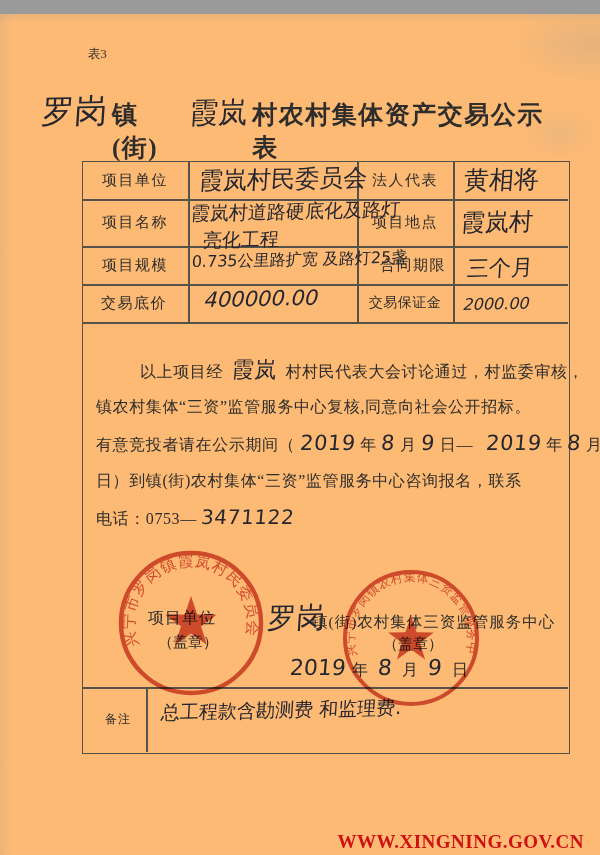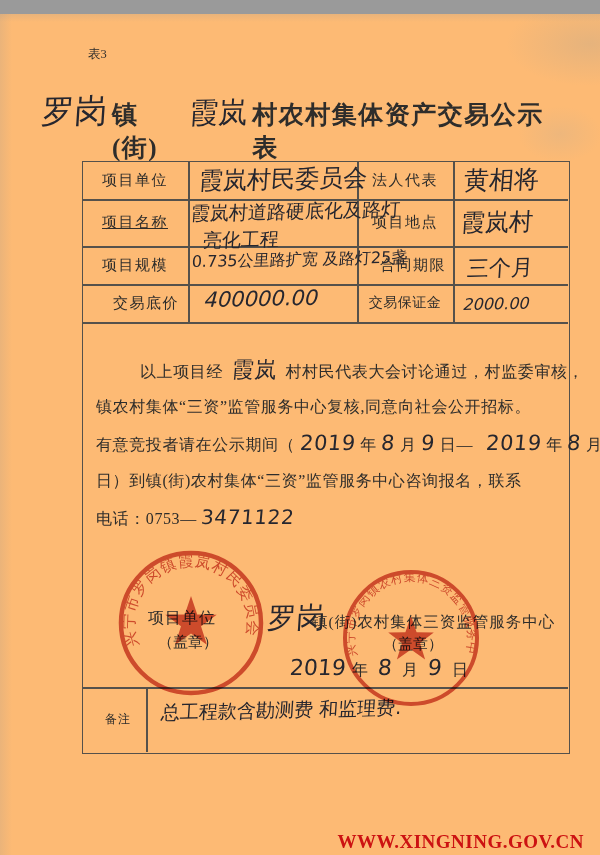--- a/index.html
+++ b/index.html
@@ -58,25 +58,25 @@
   <div class="gridline" style="left:82px;top:270px;width:486px;height:1.5px;"></div>
   <div class="gridline" style="left:82px;top:308px;width:486px;height:1.5px;"></div>
   <div class="gridline" style="left:82px;top:673px;width:486px;height:1.5px;"></div>
   <div class="gridline" style="left:188px;top:147px;width:1.5px;height:161px;"></div>
   <div class="gridline" style="left:357px;top:147px;width:1.5px;height:161px;"></div>
   <div class="gridline" style="left:453px;top:147px;width:1.5px;height:161px;"></div>
   <div class="gridline" style="left:146px;top:673px;width:1.5px;height:65px;"></div>
 
   <div class="abs cell printed label" style="left:82px;top:147px;width:106px;height:38px;">项目单位</div>
   <div class="abs cell printed label" style="left:357px;top:147px;width:96px;height:38px;">法人代表</div>
-  <div class="abs cell printed label" style="left:82px;top:185px;width:106px;height:47px;text-decoration:underline;">项目名称</div>
+  <div class="abs cell printed label" style="left:82px;top:185px;width:106px;height:47px;">项目名称</div>
   <div class="abs cell printed label" style="left:357px;top:185px;width:96px;height:47px;">项目地点</div>
   <div class="abs cell printed label" style="left:82px;top:232px;width:106px;height:38px;border-radius:16px;">项目规模</div>
   <div class="abs cell printed label" style="left:357px;top:232px;width:112px;height:38px;">合同期限</div>
-  <div class="abs cell printed label" style="left:94px;top:270px;width:104px;height:38px;">交易底价</div>
+  <div class="abs cell printed label" style="left:82px;top:270px;width:104px;height:38px;">交易底价</div>
   <div class="abs cell printed label" style="left:357px;top:270px;width:96px;height:38px;font-size:14px;letter-spacing:.5px;">交易保证金</div>
   <div class="abs cell printed" style="left:82px;top:673px;width:72px;height:65px;font-size:12px;letter-spacing:1px;">备注</div>
 
   <div class="abs hw" style="left:198px;top:151px;font-size:24px;">霞岚村民委员会</div>
   <div class="abs hw" style="left:463px;top:150px;font-size:25px;">黄相将</div>
   <div class="abs hw" style="left:190px;top:187px;font-size:19px;">霞岚村道路硬底化及路灯</div>
   <div class="abs hw" style="left:202px;top:214px;font-size:19px;z-index:3;">亮化工程</div>
   <div class="abs hw" style="left:460px;top:193px;font-size:24px;">霞岚村</div>
   <div class="abs hw" style="left:191px;top:238px;font-size:16px;">0.735公里路扩宽 及路灯25盏</div>
   <div class="abs hw" style="left:466px;top:240px;font-size:22px;">三个月</div>

